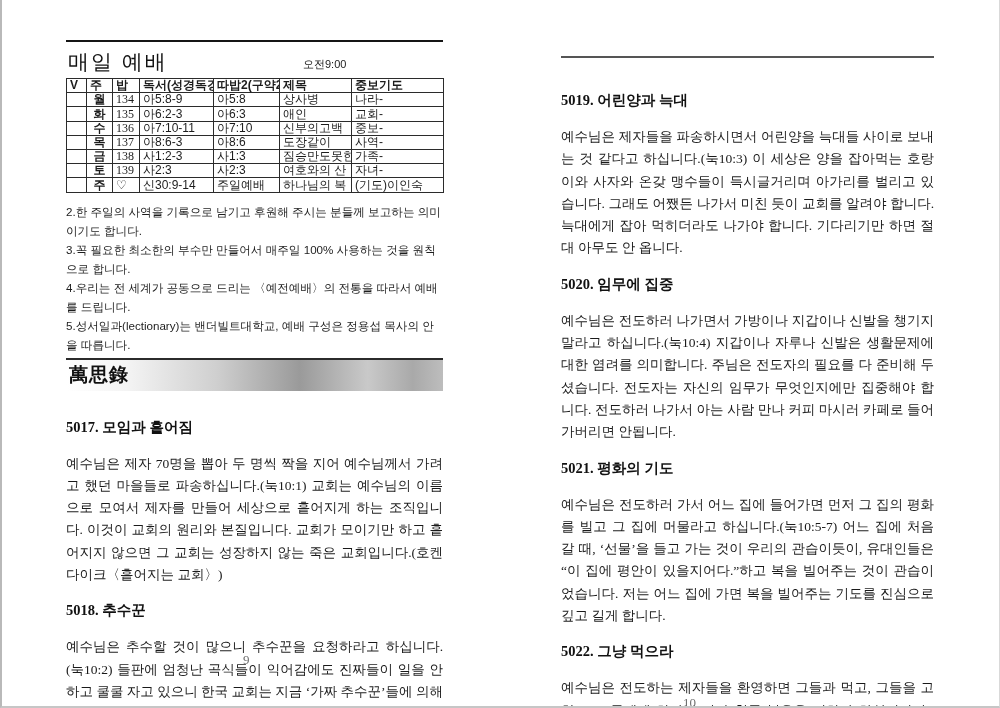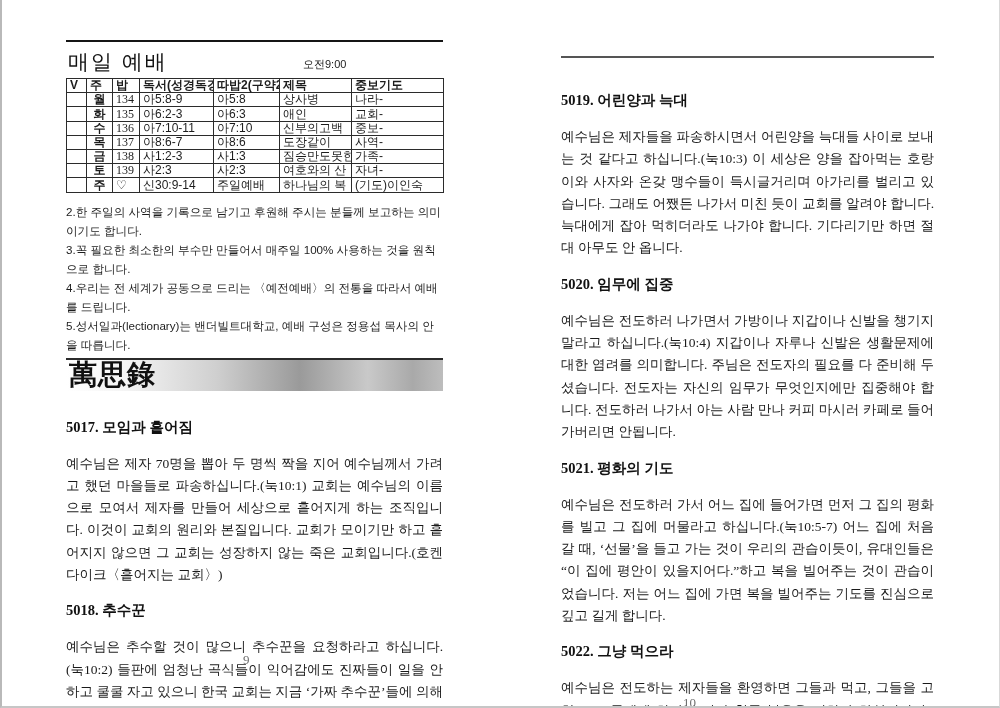--- a/index.html
+++ b/index.html
@@ -19,21 +19,21 @@
       line-height:1.05;overflow:hidden;white-space:nowrap;}
   table.worship th{text-align:left;font-weight:bold;font-size:12px;}
   td.c-check{text-align:center;}
   td.c-day{font-weight:bold;text-align:center;}
   td.c-num{text-align:left;font-family:"Liberation Serif",serif;}
 
   .notes{margin-top:9px;font-size:11.6px;line-height:19px;color:#1d1d1d;}
 
   .banner{margin-top:4px;border-top:2.5px solid #2b2b2b;height:31px;display:flex;align-items:center;
       background:linear-gradient(90deg,#ffffff 0%,#f4f4f4 16%,#cfcfcf 40%,#9a9a9a 62%,#c9c9c9 80%,#a9a9a9 92%,#bdbdbd 100%);}
-  .banner-text{font-family:"Liberation Serif",serif;font-weight:bold;font-size:28px;letter-spacing:1px;padding-left:3px;color:#111;}
+  .banner-text{font-family:"Liberation Serif",serif;font-weight:bold;font-size:19px;letter-spacing:1px;padding-left:3px;color:#111;}
 
   
   .art-heading{font-size:14.5px;font-weight:bold;color:#111;font-family:Liberation Serif, serif;}
   .art-body{font-family:"Liberation Serif",serif;font-size:13.5px;line-height:22.3px;text-align:justify;
       margin-top:16px;color:#1a1a1a;}
   .pl-art1{margin-top:27px;} .pl-art2{margin-top:15px;}
 
   
   .page-right{position:absolute;left:559px;top:40px;width:373px;}
   .rule-right{border-top:2.5px solid #555;height:0;margin-top:16px;}
@@ -103,21 +103,21 @@
           <td class="c-num">136</td>
           <td>아7:10-11</td>
           <td>아7:10</td>
           <td>신부의고백</td>
           <td>중보-</td>
         </tr>
         <tr>
           <td class="c-check"></td>
           <td class="c-day">목</td>
           <td class="c-num">137</td>
-          <td>아8:6-7</td>
+          <td>아8:6-3</td>
           <td>아8:6</td>
           <td>도장같이</td>
           <td>사역-</td>
         </tr>
         <tr>
           <td class="c-check"></td>
           <td class="c-day">금</td>
           <td class="c-num">138</td>
           <td>사1:2-3</td>
           <td>사1:3</td>

